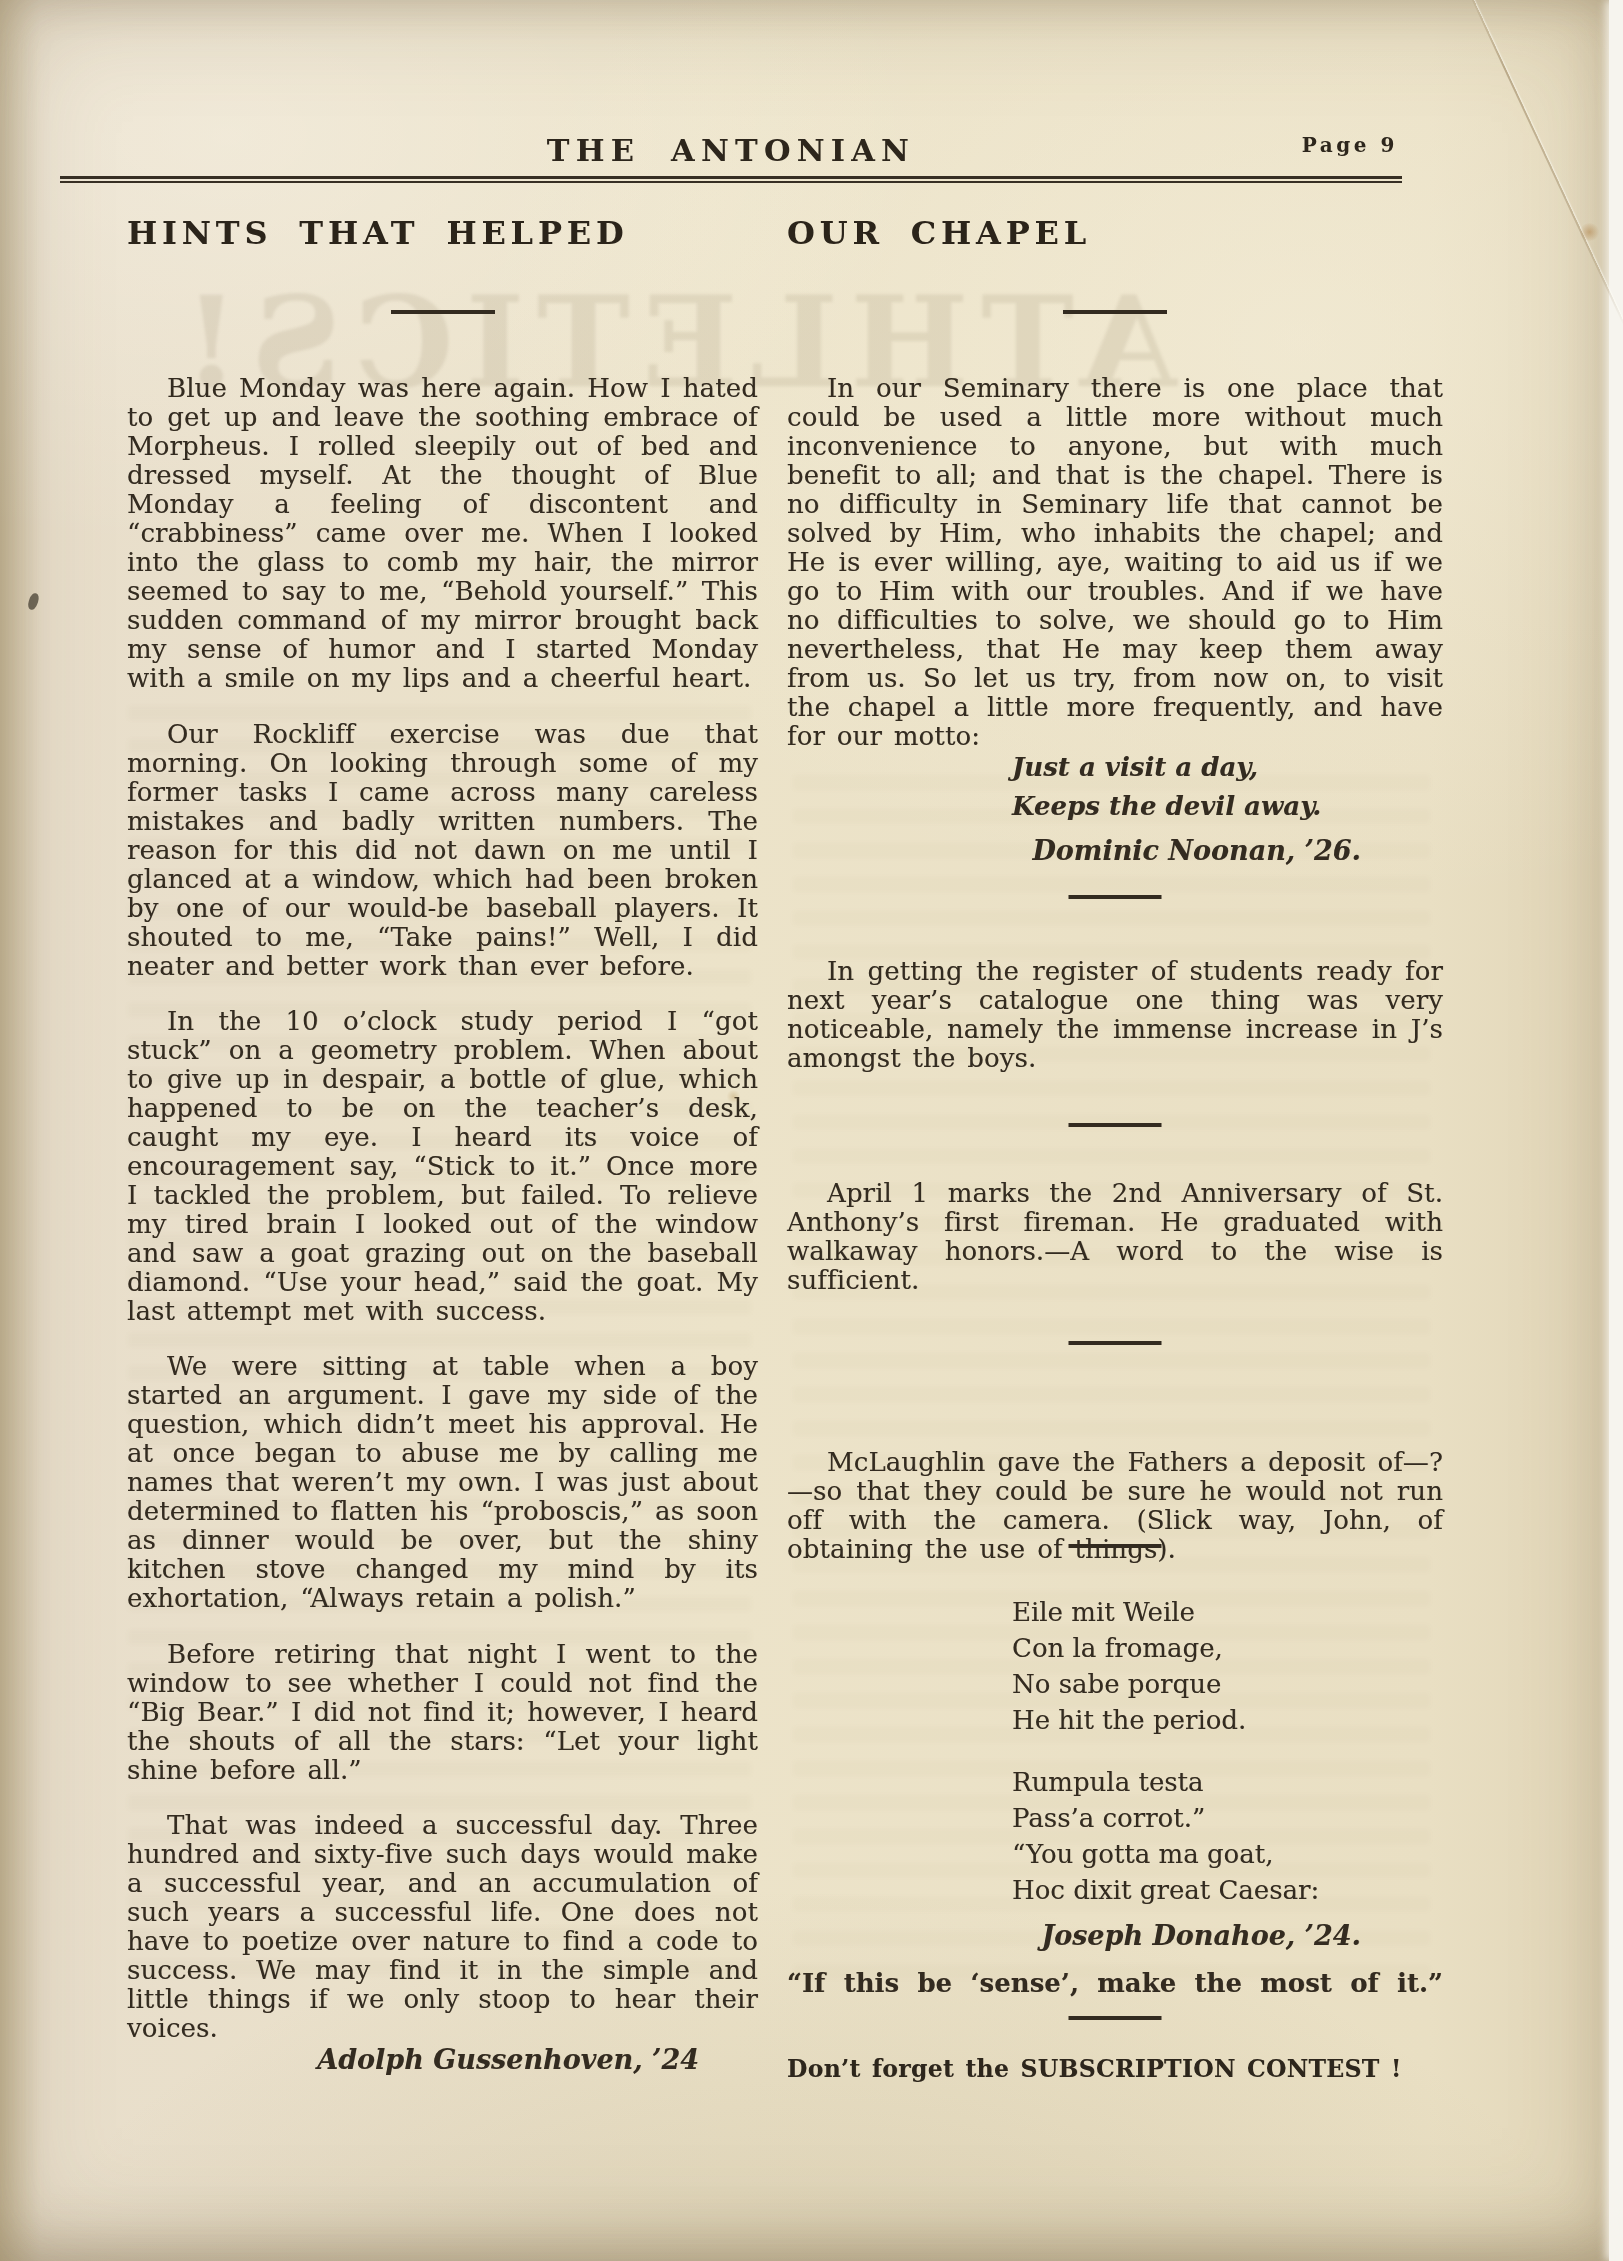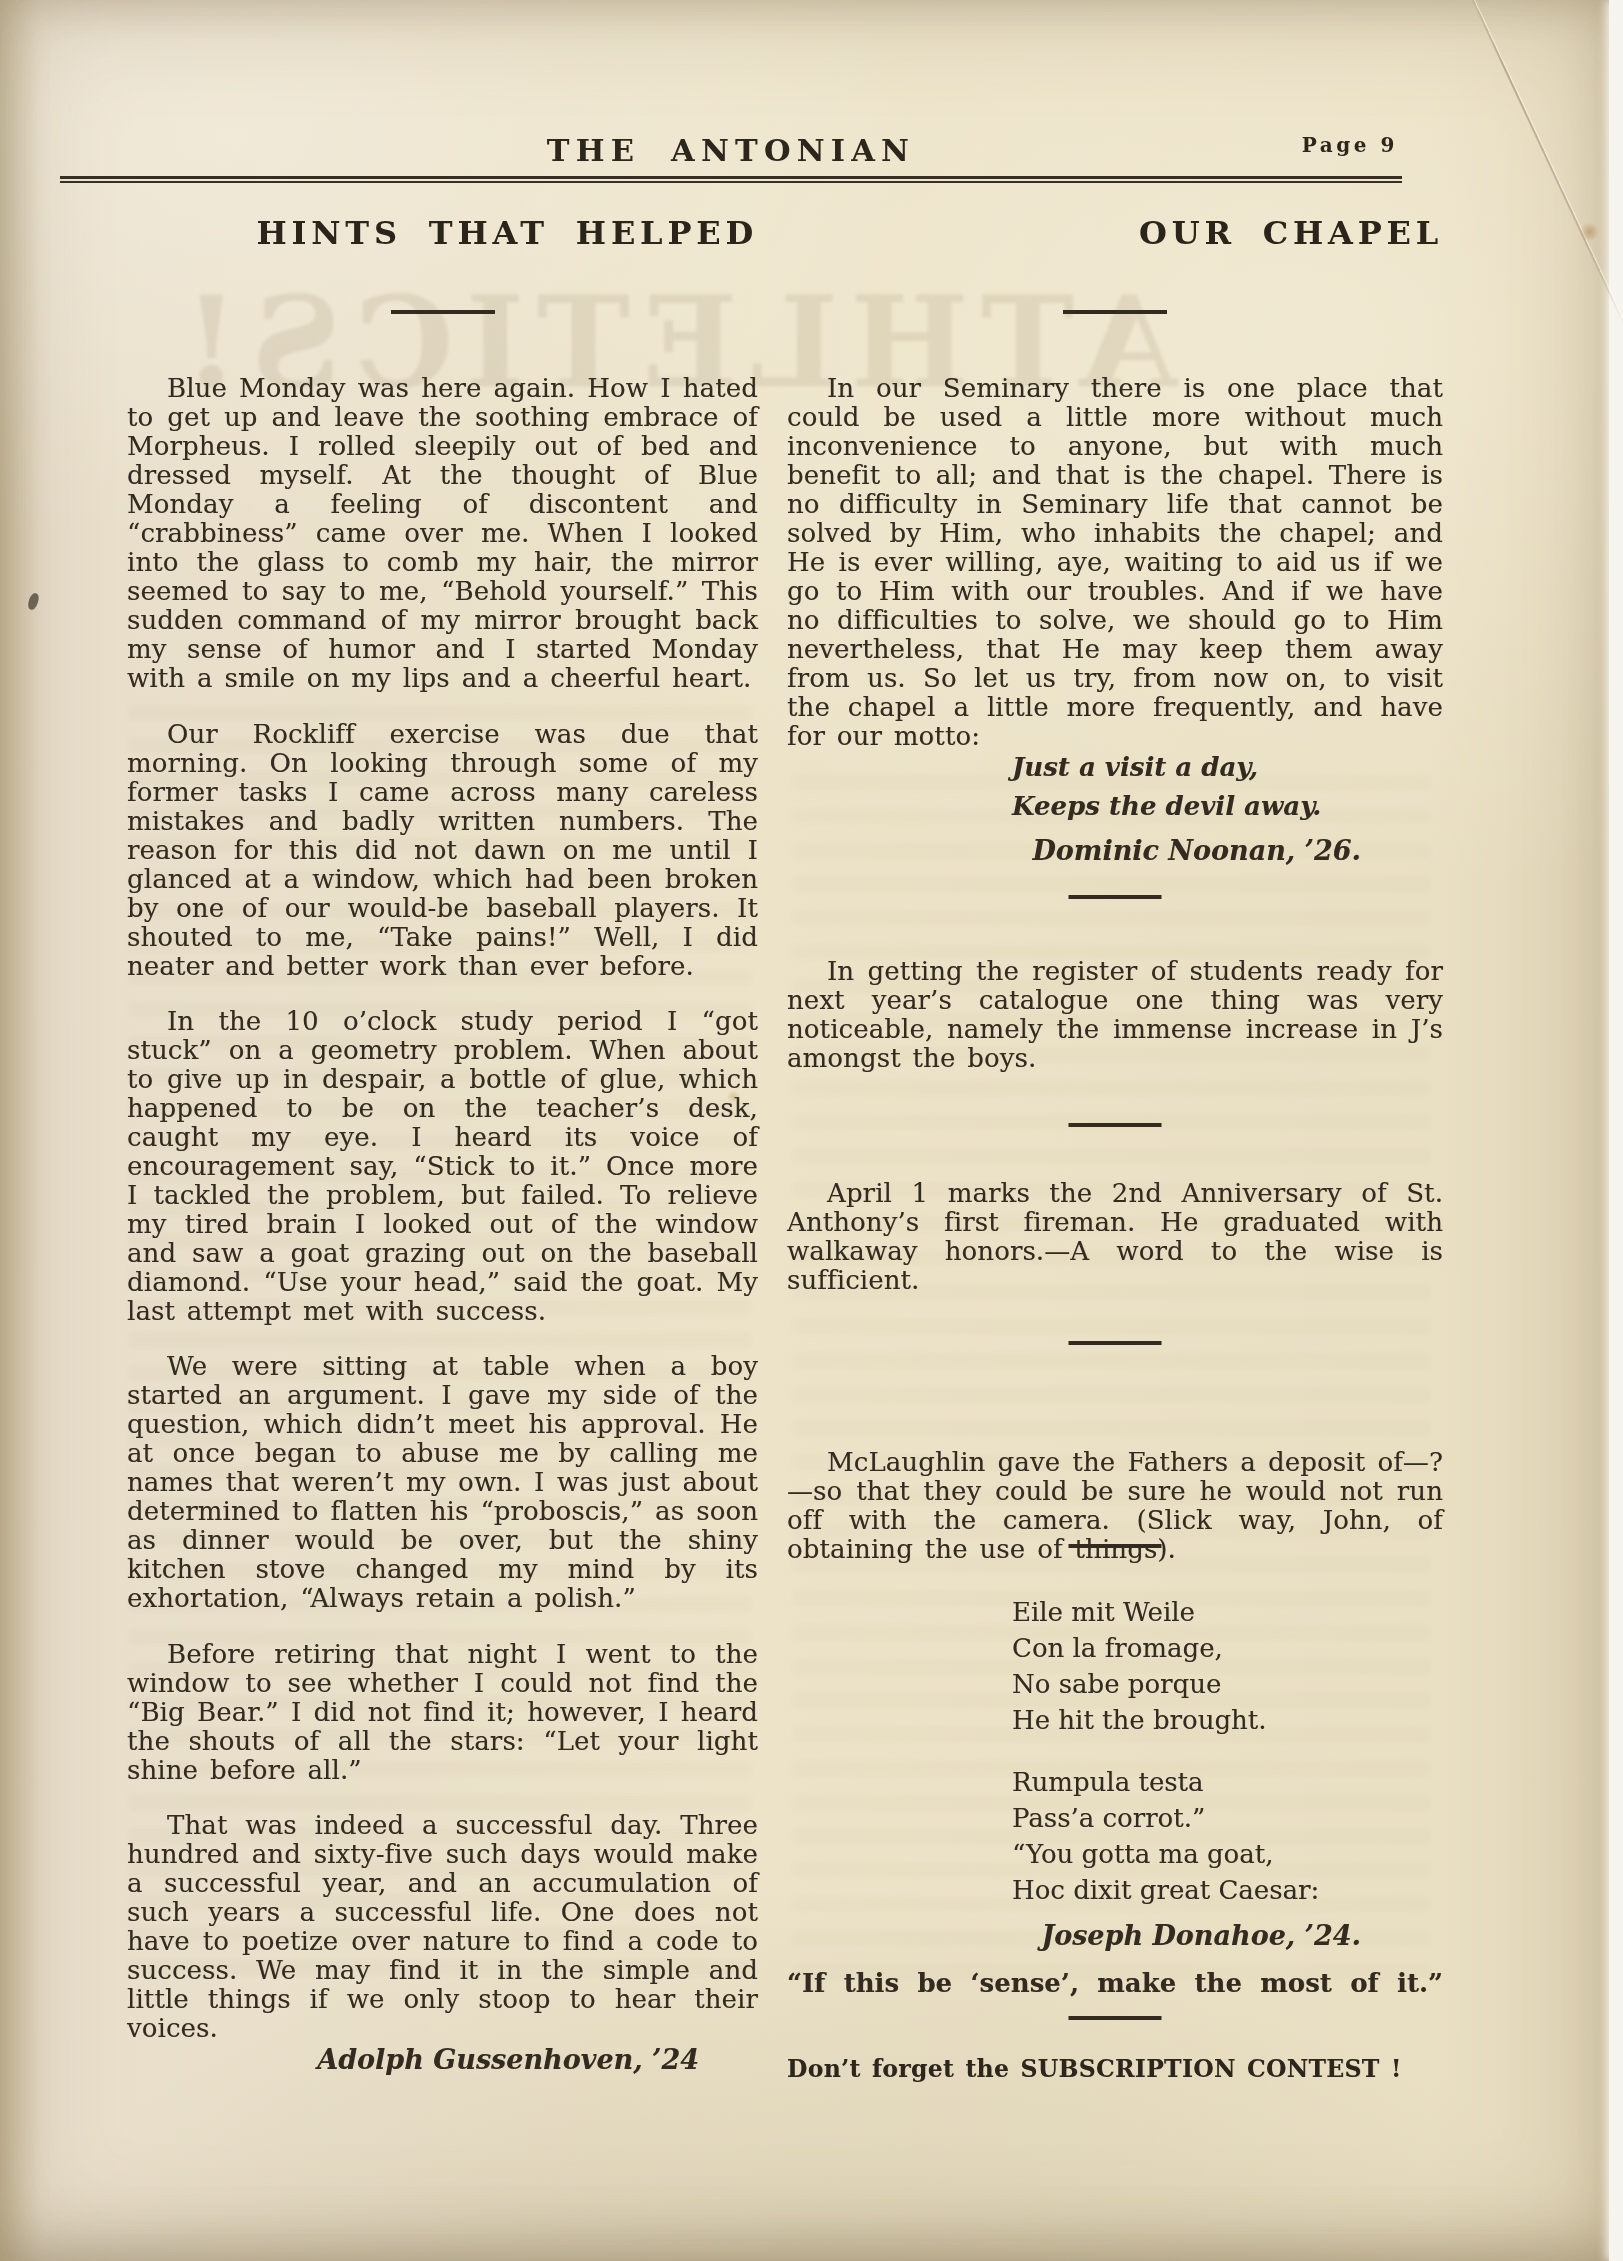--- a/index.html
+++ b/index.html
@@ -47,21 +47,21 @@
   .mast-title{text-align:center;font-weight:bold;font-size:30.5px;letter-spacing:6.2px;word-spacing:14px;color:#2d261c;}
   .mast-page{position:absolute;right:4.2px;top:1.4px;font-weight:bold;font-size:20px;letter-spacing:3.5px;color:#2d261c;}
   .mast-rule{margin-top:7.6px;height:2.8px;border-top:3.5px solid #372f24;border-bottom:2.1px solid #372f24;}
 
   
   .col{position:absolute;top:208px;}
   .col-left{left:127px;width:631px;}
   .col-right{left:787px;width:656px;}
   .col > *{position:absolute;left:0;right:0;}
 
-  .headline{margin:0;text-align:right;font-size:32px;font-weight:bold;letter-spacing:4.8px;word-spacing:11px;color:#2b241a;}
+  .headline{margin:0;text-align:left;font-size:32px;font-weight:bold;letter-spacing:4.8px;word-spacing:11px;color:#2b241a;}
   .headline-rule{left:auto;right:auto;width:104px;height:4.2px;background:#332b20;margin:0 auto;position:absolute;left:50%;transform:translateX(-50%);}
 
   .body-p{
     margin:0;font-size:26px;line-height:29px;text-align:justify;text-indent:40px;
     word-spacing:3.5px;letter-spacing:0.1px;
     text-shadow:0.3px 0.4px 0 rgba(62,52,36,0.35);
   }
   .sig{font-style:italic;font-weight:bold;font-size:27px;text-shadow:0.3px 0.4px 0 rgba(62,52,36,0.35);}
   .sig-left{text-align:right;padding-right:59px;}
   .sig-right{text-align:right;padding-right:82px;}
@@ -128,21 +128,21 @@
     <div class="divider" style="top:1133px;"></div>
 
     <p class="body-p" style="top:1240px;">McLaughlin gave the Fathers a deposit of—? —so that they could be sure he would not run off with the camera. (Slick way, John, of obtaining the use of things).</p>
 
     <div class="divider" style="top:1336px;"></div>
 
     <div class="verse verse-indent" style="top:1386px;">
       <div class="vline">Eile mit Weile</div>
       <div class="vline">Con la fromage,</div>
       <div class="vline">No sabe porque</div>
-      <div class="vline">He hit the brought.</div>
+      <div class="vline">He hit the period.</div>
     </div>
 
     <div class="verse verse-indent" style="top:1556px;">
       <div class="vline">Rumpula testa</div>
       <div class="vline">Pass’a corrot.”</div>
       <div class="vline">“You gotta ma goat,</div>
       <div class="vline">Hoc dixit great Caesar:</div>
     </div>
     <div class="sig sig-right" style="top:1712px;">Joseph Donahoe, ’24.</div>
 

